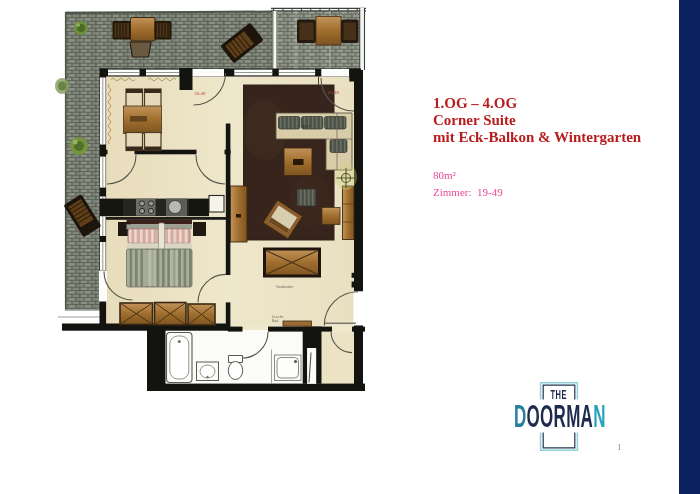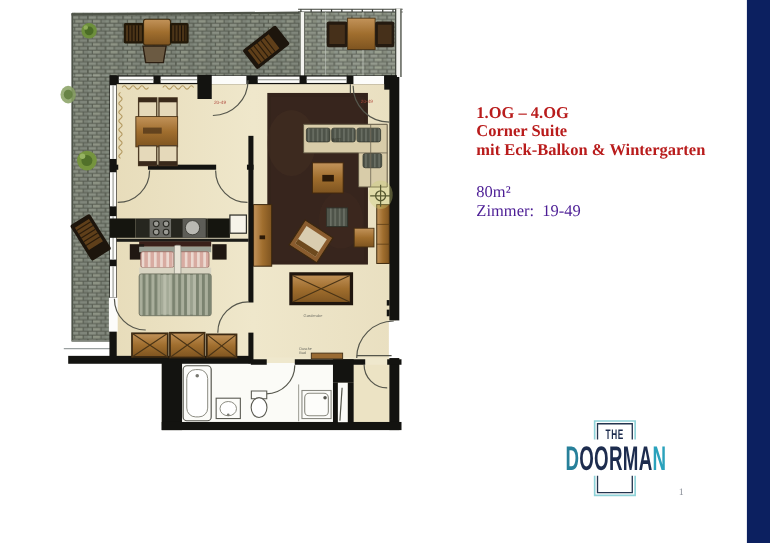--- a/index.html
+++ b/index.html
@@ -1,21 +1,21 @@
 <!DOCTYPE html>
 <html><head>
 <meta charset="utf-8">
 <style>
   html,body{margin:0;padding:0;background:#ffffff;}
   #page{position:relative;width:700px;height:494px;background:#ffffff;overflow:hidden;
         font-family:"Liberation Sans",sans-serif;}
   .info{position:absolute;left:433px;top:95px;color:#b91c1c;
         font-family:"Liberation Serif",serif;font-size:15px;line-height:17.2px;white-space:pre;font-weight:bold;}
-  .info2{position:absolute;left:433px;top:167px;color:#4c1d95;
-        font-family:"Liberation Serif",serif;font-size:15px;line-height:17.4px;white-space:pre;}
+  .info2{position:absolute;left:433px;top:167px;color:#ec4899;
+        font-family:"Liberation Serif",serif;font-size:11px;line-height:17.4px;white-space:pre;}
   .pageno{position:absolute;left:617px;top:442px;color:#8a8f98;
         font-family:"Liberation Serif",serif;font-size:9px;}
 </style>
 </head>
 <body>
 <div id="page">
 
   <svg id="plan" width="700" height="494" viewBox="0 0 700 494" style="position:absolute;left:0;top:0;">
     <defs>
       <pattern id="brickA" width="16" height="7" patternUnits="userSpaceOnUse">

